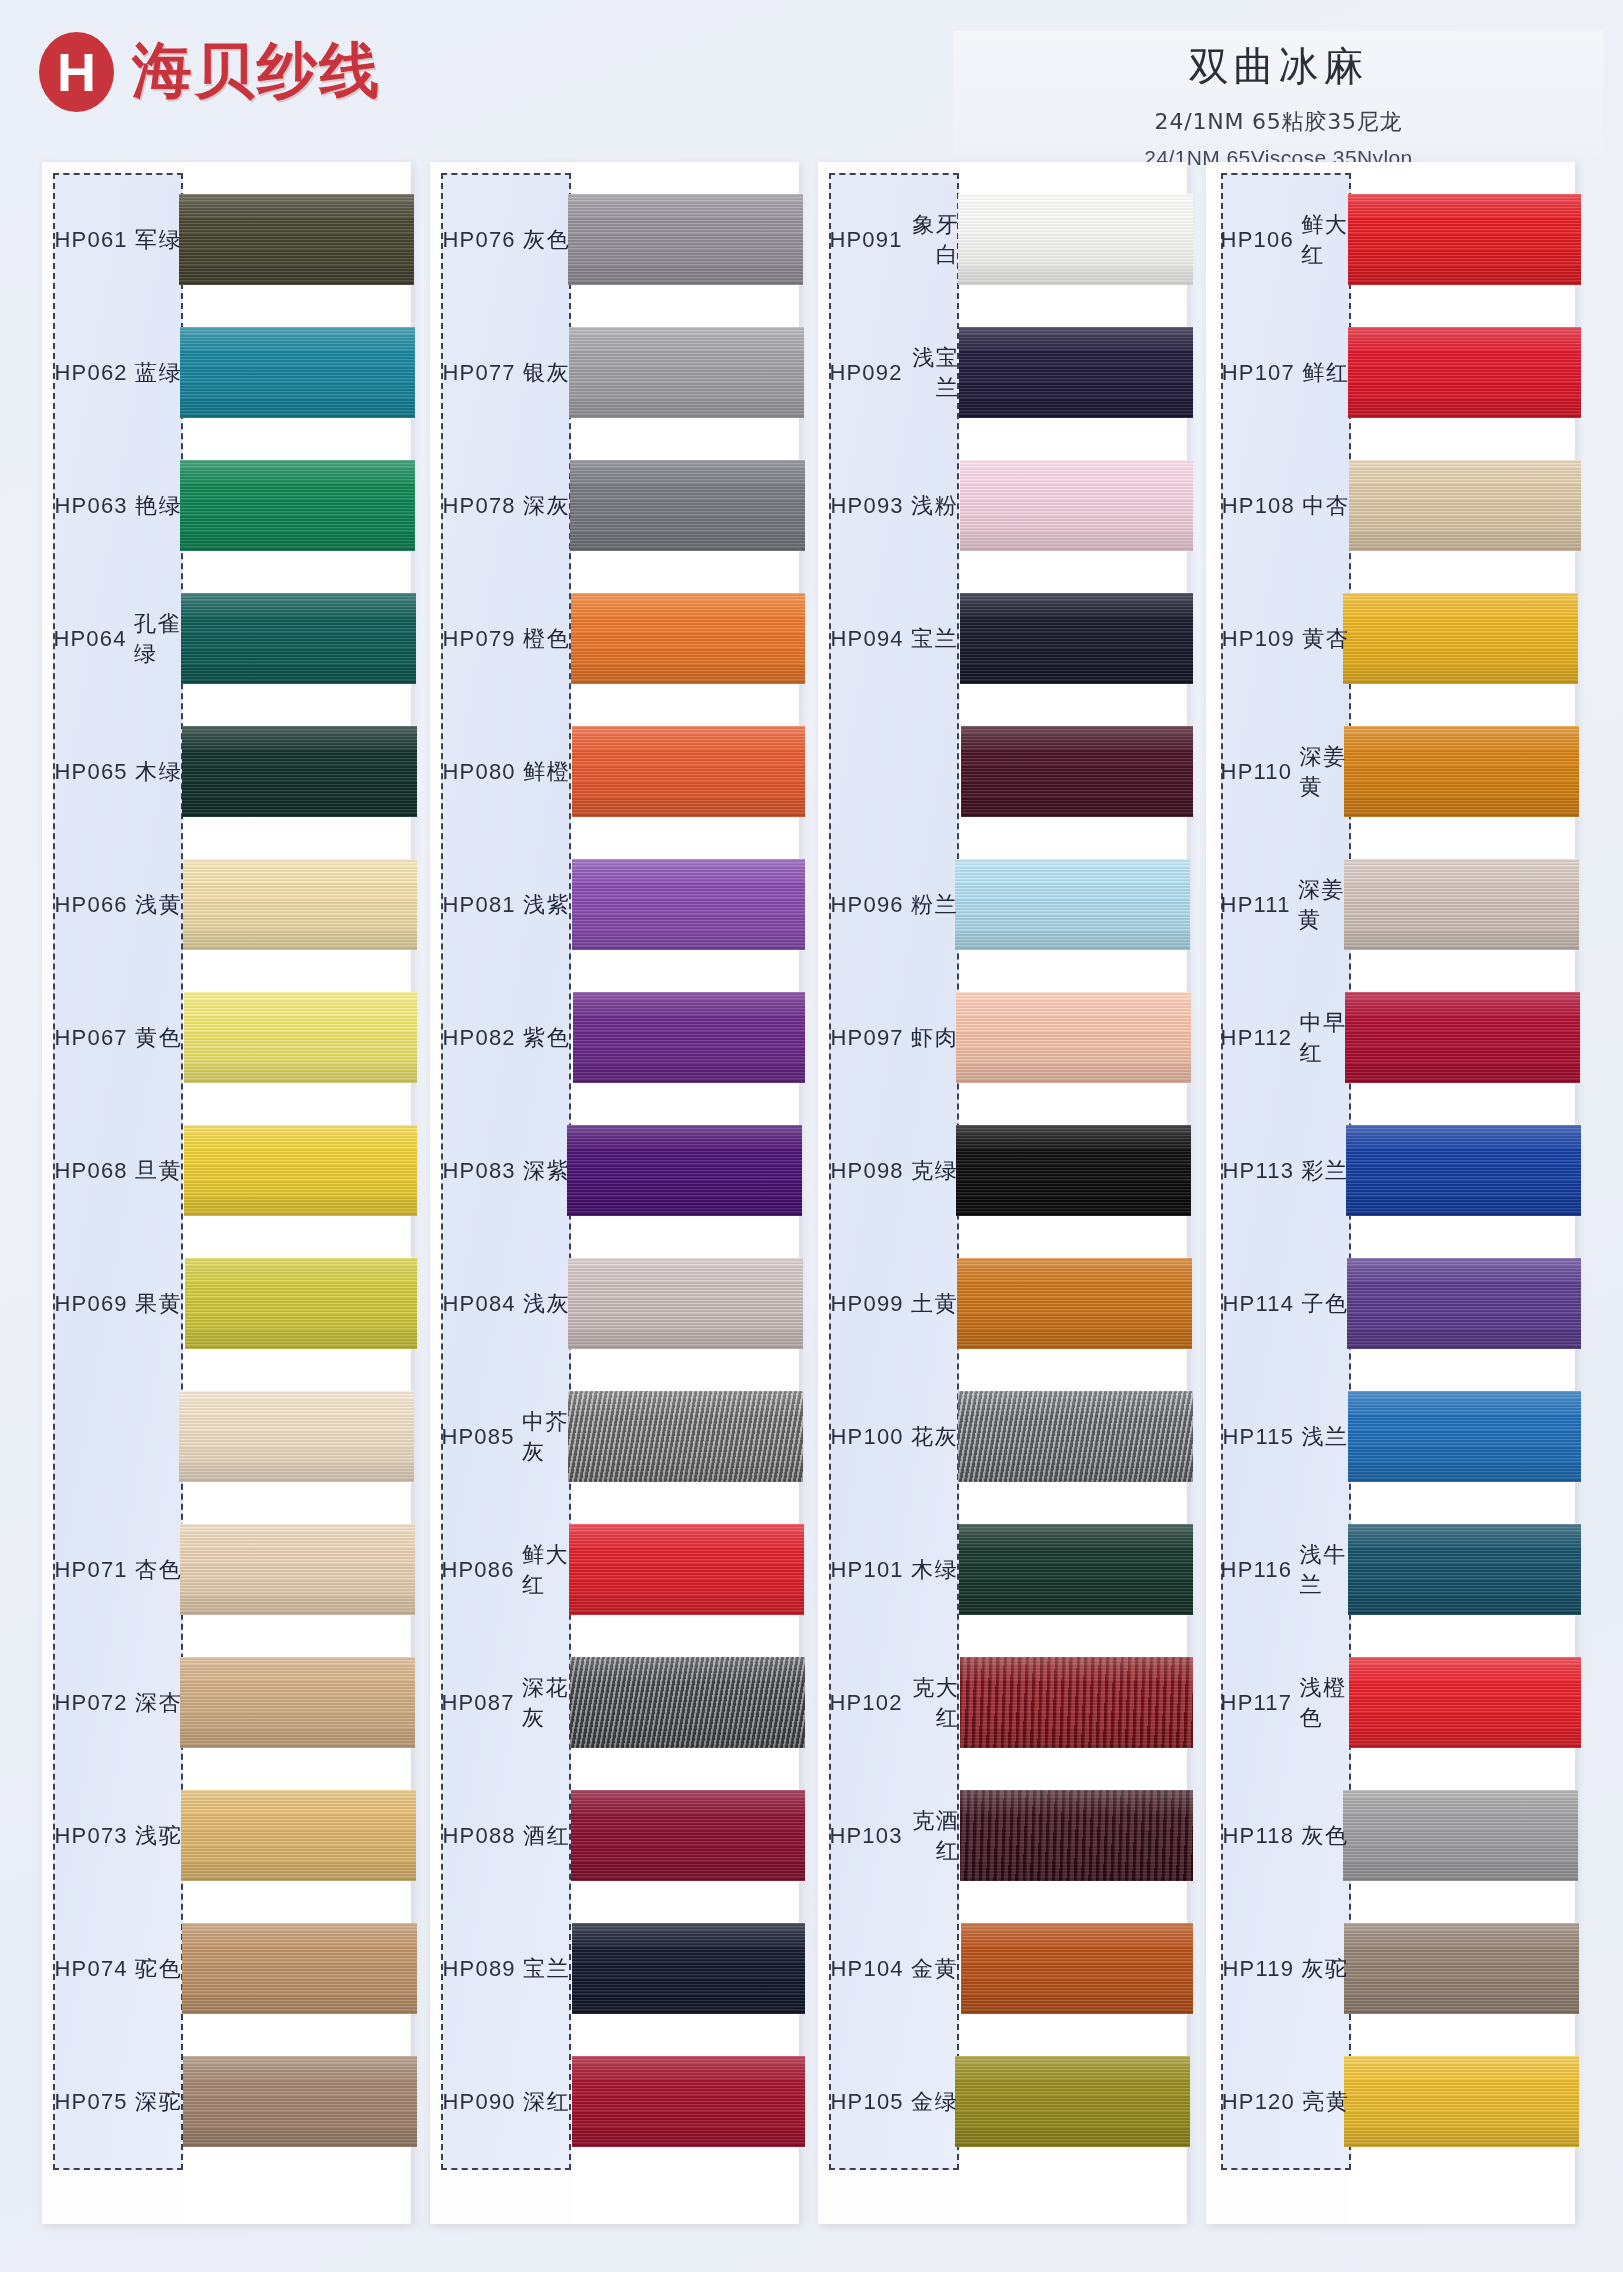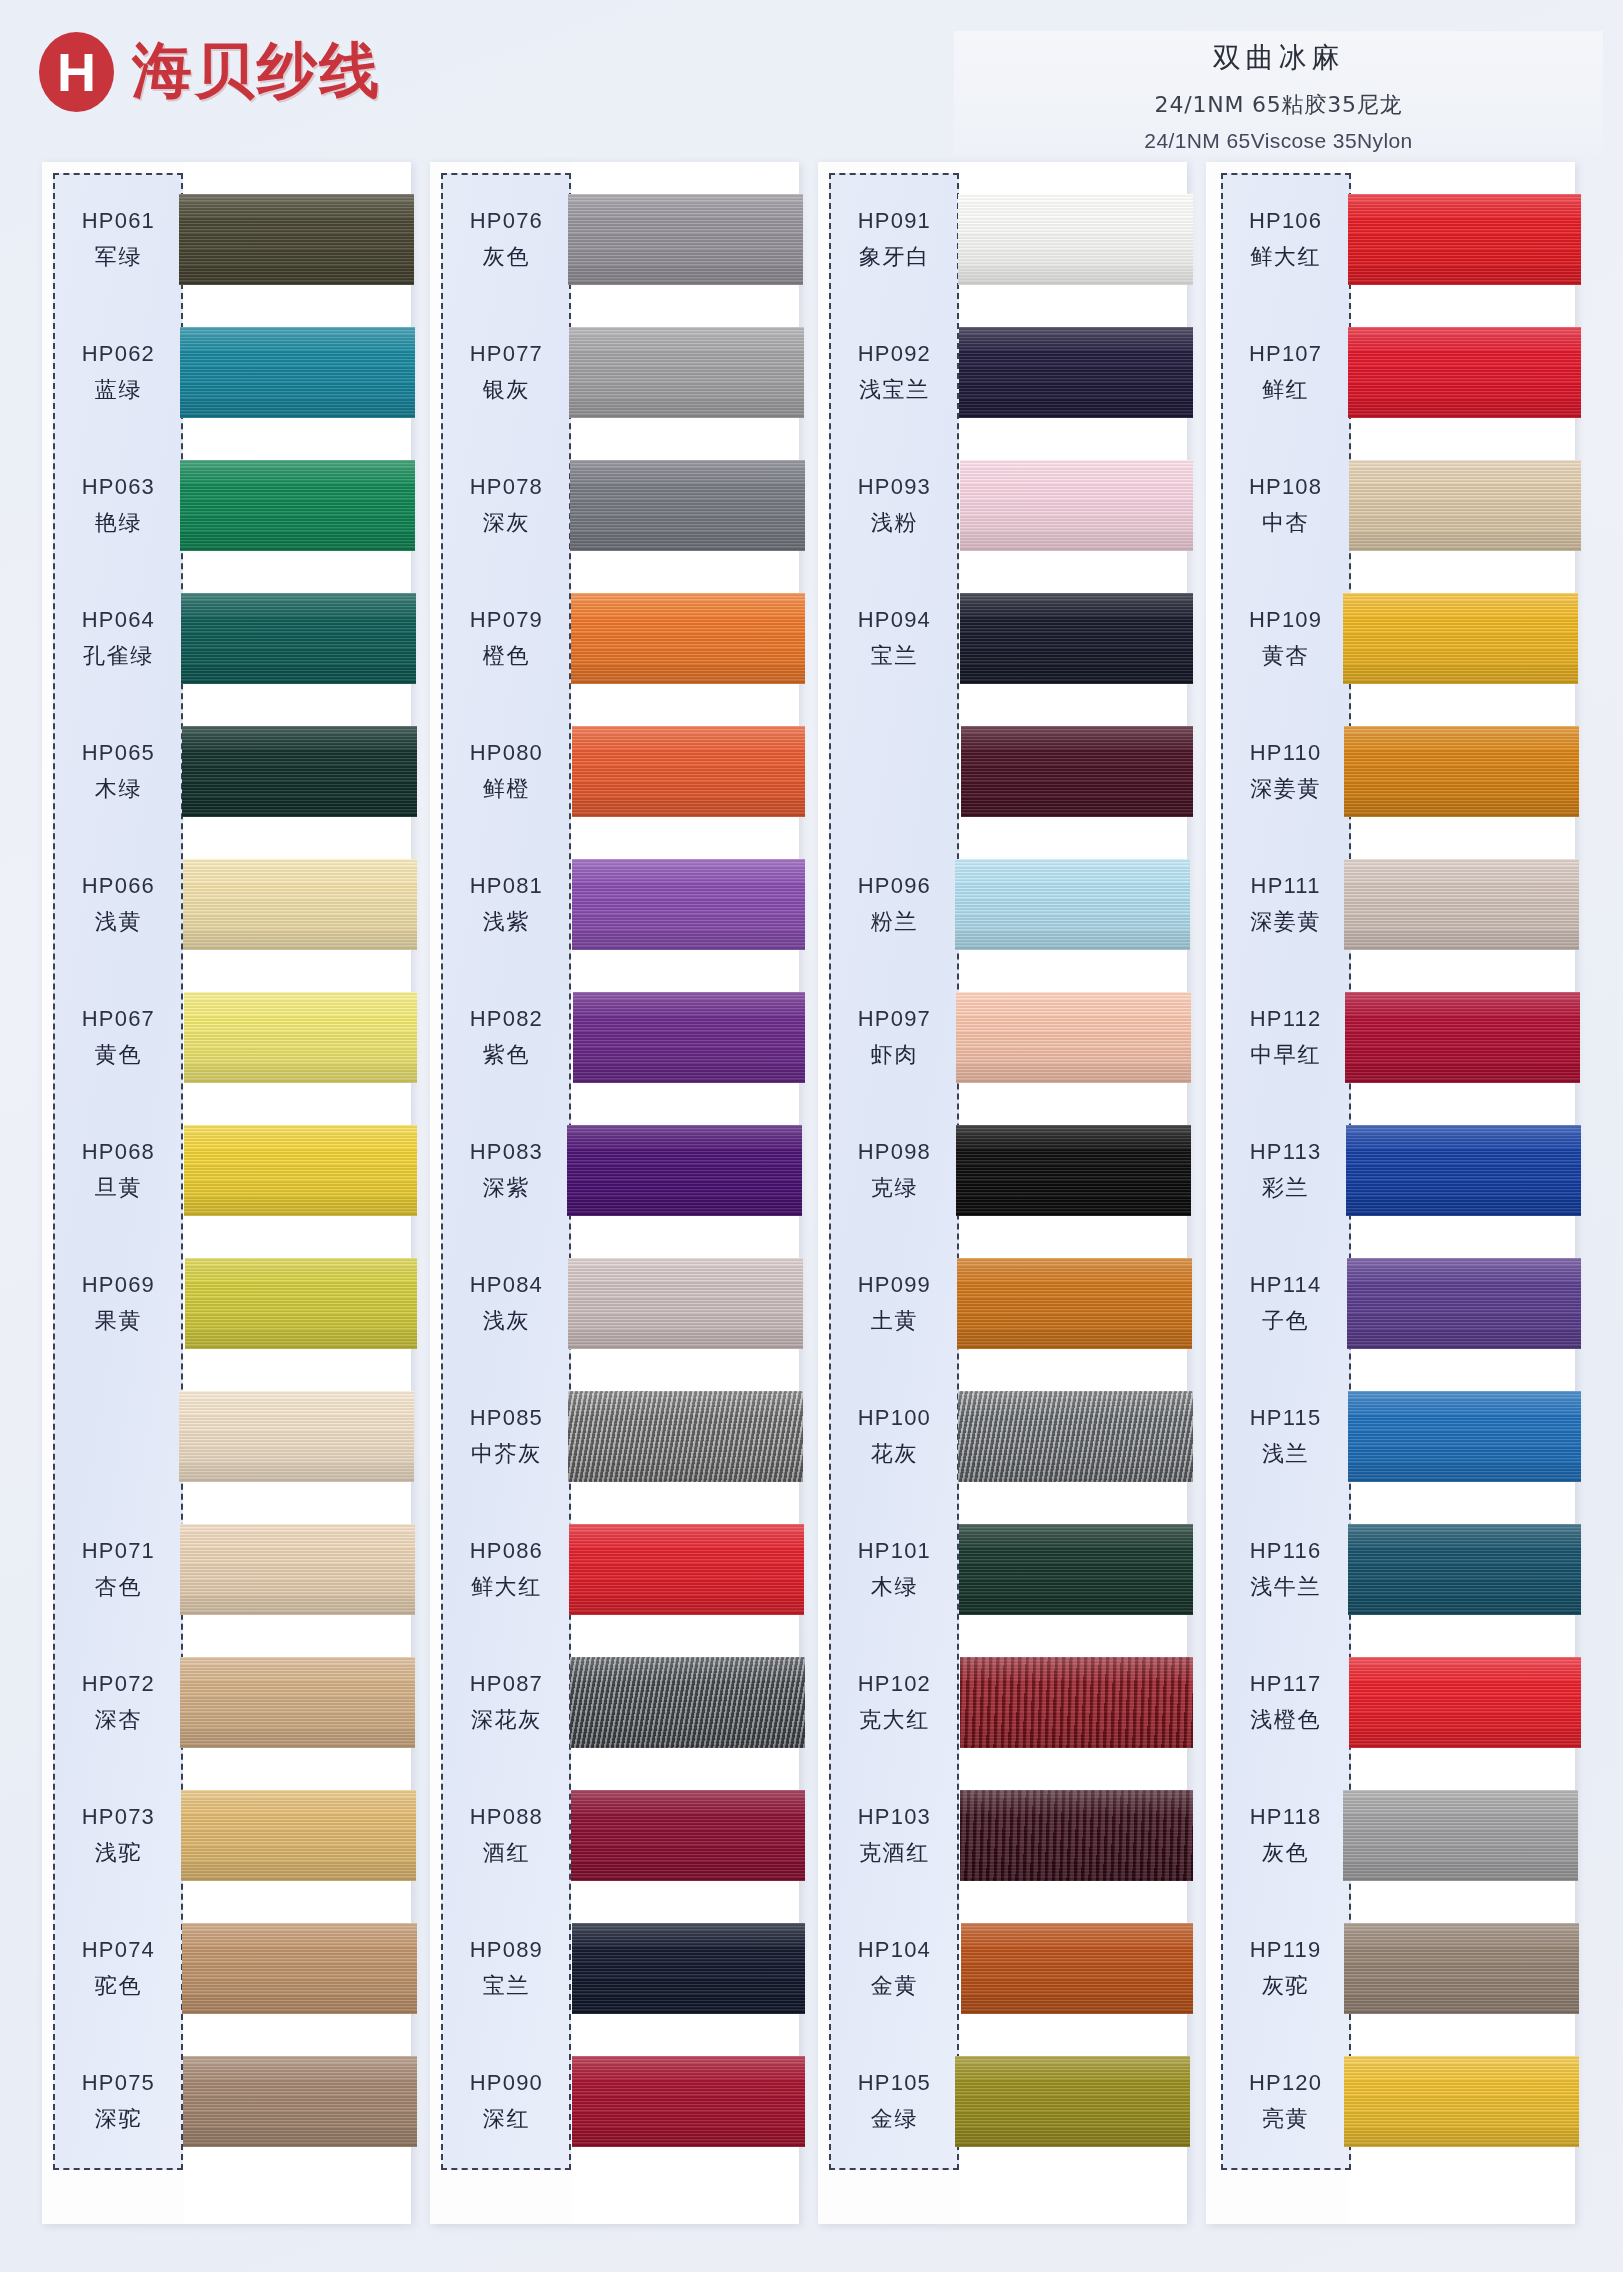--- a/index.html
+++ b/index.html
@@ -32,21 +32,21 @@
     text-shadow: 1.6px 1.6px 0 rgba(150,30,38,0.18);
   }
 
   .title-card {
     position: absolute; left: 954px; top: 31px;
     width: 649px; height: 123px;
     background: linear-gradient(180deg,#f4f6fa 0%, #eef1f7 100%);
     display: flex; flex-direction: column; align-items: center;
     padding-top: 8px;
   }
-  .title-main { font-size: 28px; color: #2b2f3a; letter-spacing: 4.9px; font-family: "DejaVu Sans", sans-serif; }
+  .title-main { font-size: 40px; color: #2b2f3a; letter-spacing: 4.9px; font-family: "DejaVu Sans", sans-serif; }
   .title-sub1 { font-size: 22px; color: #3a3f4c; margin-top: 13px; letter-spacing: 0.8px; font-family: "DejaVu Sans", sans-serif; }
   .title-sub2 { font-size: 21px; color: #43485a; margin-top: 9px; letter-spacing: 0.4px; }
 
   
   .columns {
     position: absolute; top: 162px; left: 0;
     width: 1623px; height: 2110px;
   }
   .column {
     position: absolute; top: 0;
@@ -77,21 +77,21 @@
 
   .rows { position: absolute; top: 11.4px; left: 0; width: 369px; height: 1997px; }
   .row {
     position: relative;
     height: 133px;
     display: flex; align-items: center;
   }
   .row-label {
     position: absolute; left: 11.4px; top: 0;
     width: 130px; height: 133px;
-    display: flex; flex-direction: column; align-items: center; justify-content: center;
+    display: flex; flex-direction: row; align-items: center; justify-content: center;
     gap: 7.3px; z-index: 3;
   }
   .col4 .row-label { left: 14.6px; }
   .code {
     font-size: 22px; color: #2c3042; letter-spacing: 1.2px;
     font-family: "Liberation Sans", sans-serif;
   }
   .cname {
     font-size: 22px; color: #22263a; letter-spacing: 1.6px;
     font-family: "DejaVu Sans", sans-serif;

